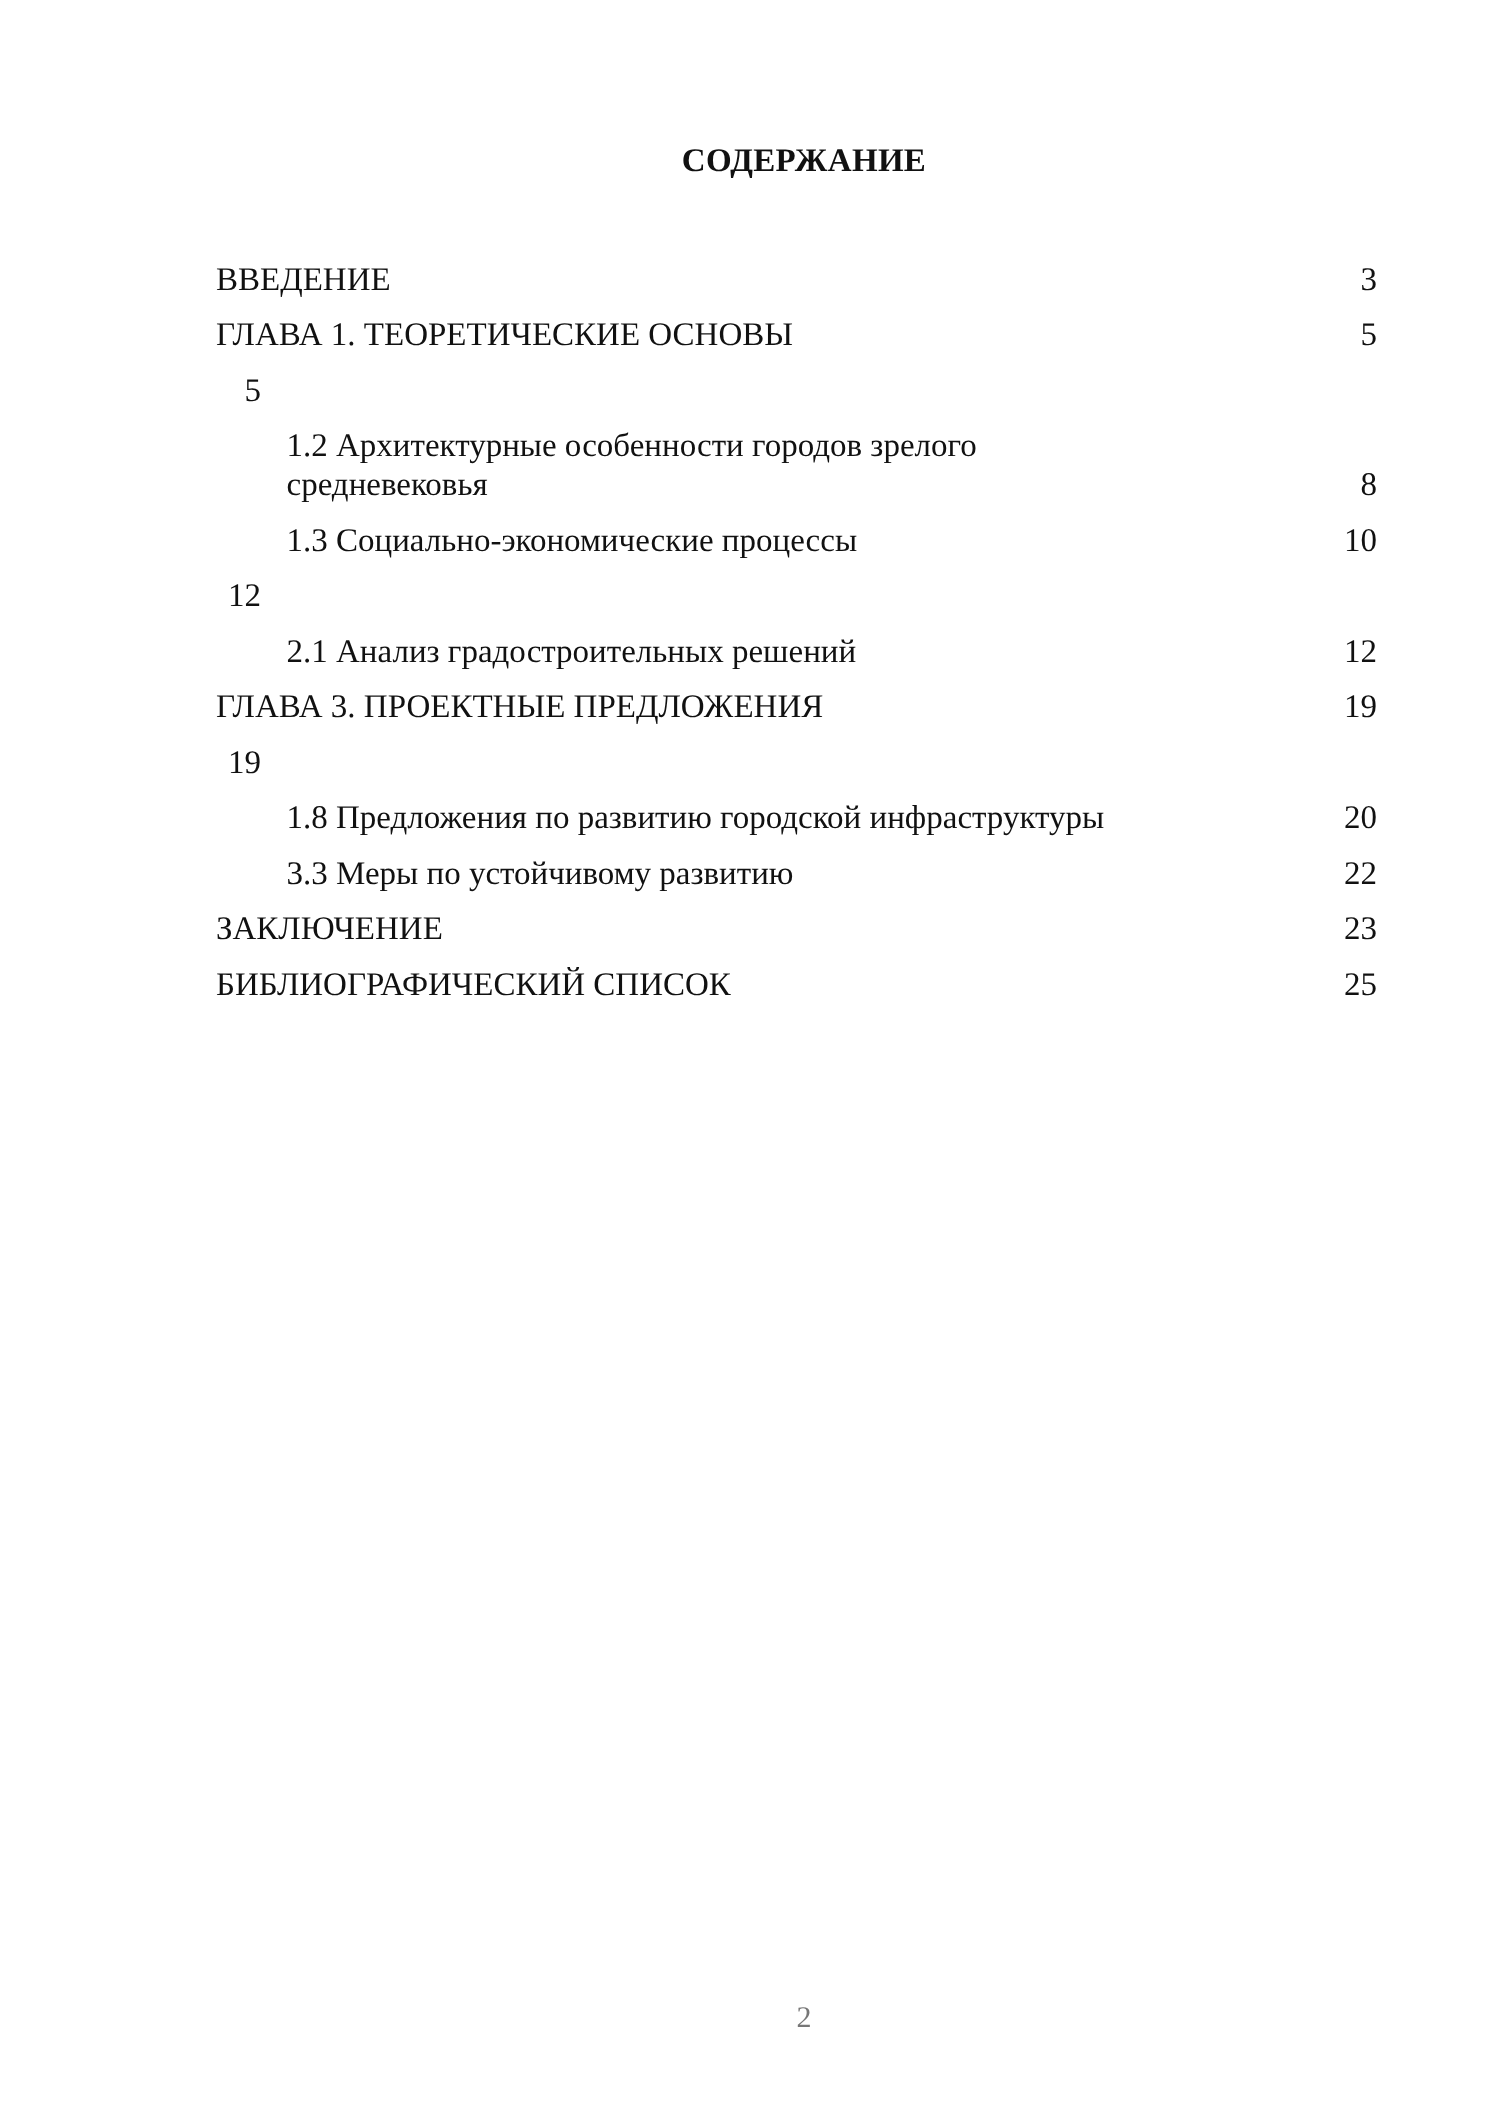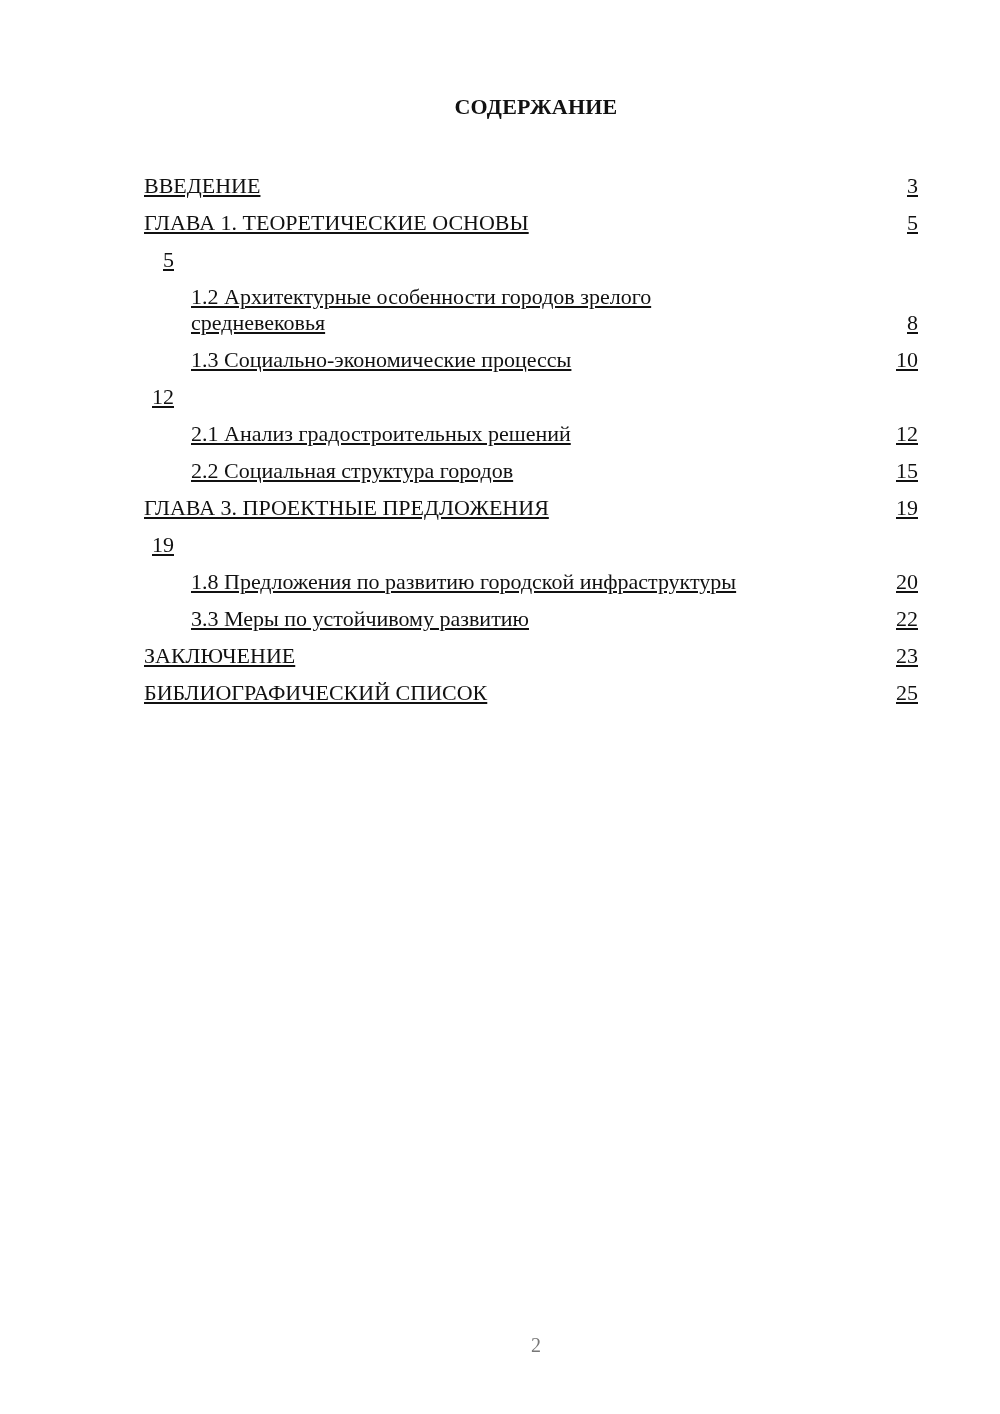--- a/index.html
+++ b/index.html
@@ -23,21 +23,20 @@
       text-align: center;
       font-size: 22px;
       font-weight: bold;
       letter-spacing: 0.2px;
     }
     .toc {
       position: absolute;
       top: 168px;
       left: 144px;
       width: 774px;
-      text-decoration: underline;
     }
     .toc-entry {
       display: flex;
       justify-content: space-between;
       align-items: flex-end;
       font-size: 22px;
       line-height: 26px;
       padding: 5px 0 6px 0;
     }
     .toc-entry.level-2 .toc-label {
@@ -91,24 +90,20 @@
     <span class="toc-label">1.3 Социально-экономические процессы</span>
     <span class="toc-page">10</span>
   </div>
   <div class="toc-entry level-1">
     <span class="toc-page">12</span>
   </div>
   <div class="toc-entry level-2">
     <span class="toc-label">2.1 Анализ градостроительных решений</span>
     <span class="toc-page">12</span>
   </div>
-  <div class="toc-entry level-2">
-    <span class="toc-label">2.2 Социальная структура городов</span>
-    <span class="toc-page">15</span>
-  </div>
   <div class="toc-entry level-1">
     <span class="toc-label">ГЛАВА 3. ПРОЕКТНЫЕ ПРЕДЛОЖЕНИЯ</span>
     <span class="toc-page">19</span>
   </div>
   <div class="toc-entry level-2">
     <span class="toc-page">19</span>
   </div>
   <div class="toc-entry level-2">
     <span class="toc-label">1.8 Предложения по развитию городской инфраструктуры</span>
     <span class="toc-page">20</span>

